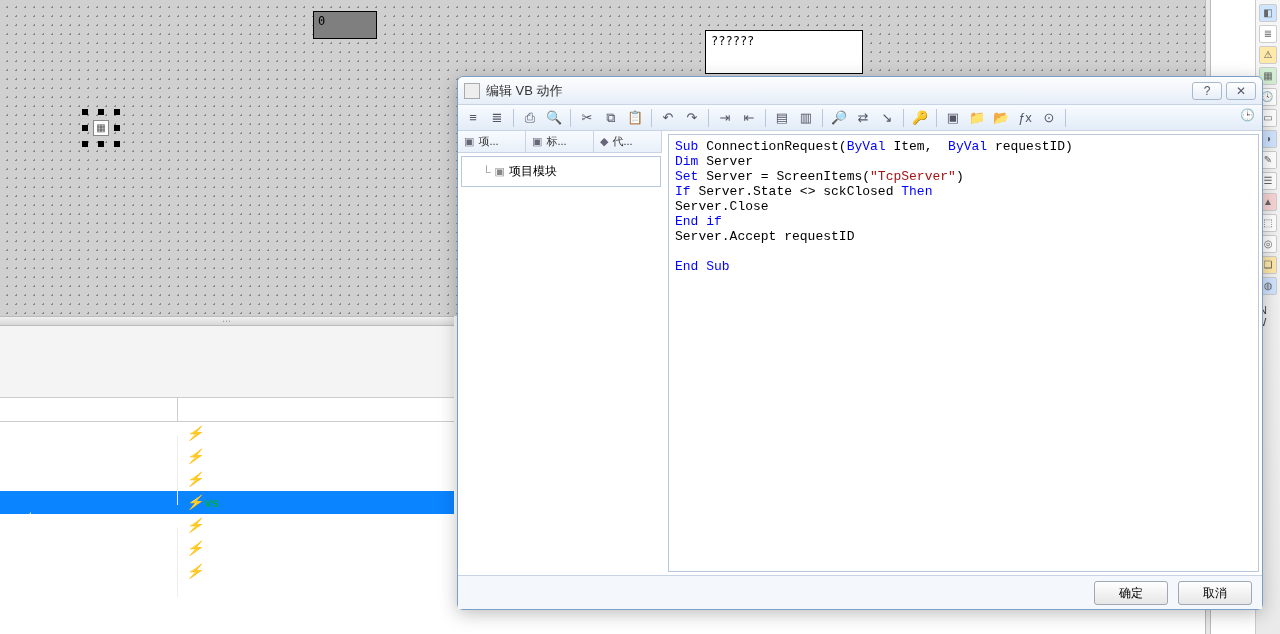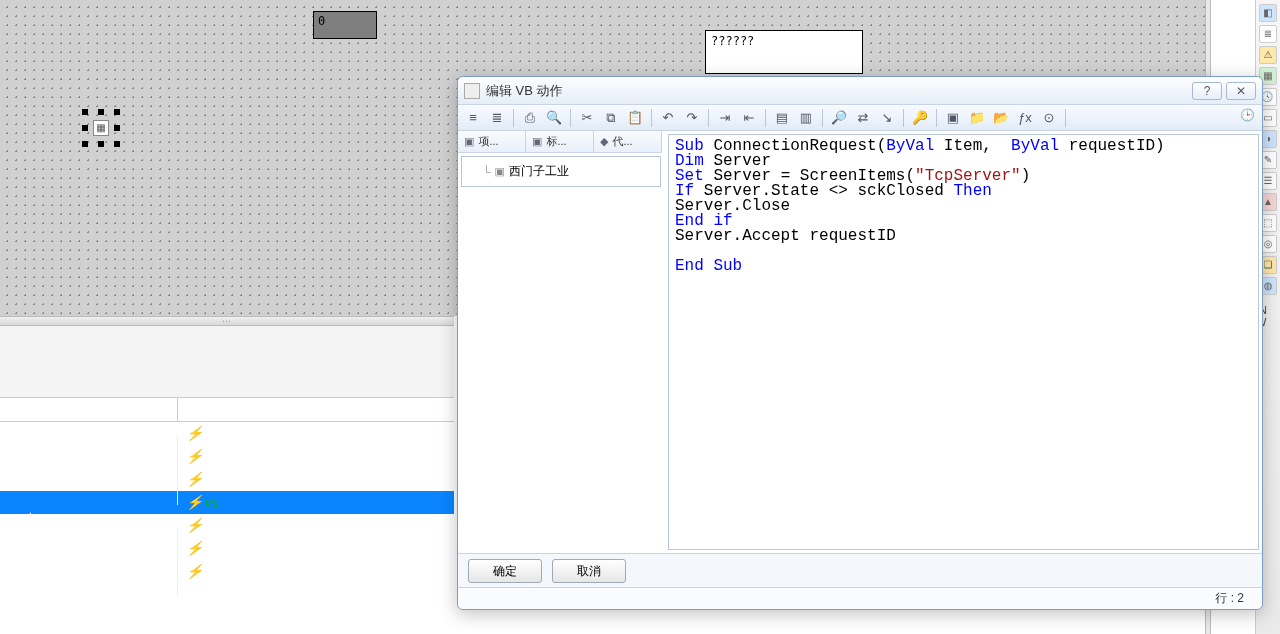--- a/index.html
+++ b/index.html
@@ -292,33 +292,34 @@
   width: 6px;
   cursor: col-resize;
 }
 .dialog .code-pane {
   flex: 1;
   margin: 3px 3px 3px 0;
   border: 1px solid #b8c8da;
   background: #fff;
   padding: 4px 6px;
   font-family: "Courier New", monospace;
-  font-size: 16px;
+  font-size: 13px;
   line-height: 15px;
   color: #000;
   white-space: pre;
   overflow: auto;
 }
 .kw { color: #0000ff; }
 .str { color: #a31515; }
 .dialog .footer {
   height: 34px;
   border-top: 1px solid #c8d4e4;
   display: flex;
   align-items: center;
+  justify-content: flex-end;
   padding: 0 10px;
   gap: 10px;
   background: #f4f7fb;
 }
 .dialog .footer .btn {
   min-width: 74px;
   height: 24px;
   border: 1px solid #a0a8b4;
   border-radius: 3px;
   background: linear-gradient(#fff,#e6e6e6);
@@ -499,35 +500,32 @@
           </div>
         <div class="tab">
             <span class="tab-ico">◆</span>
             <span>代...</span>
           </div>
       </div>
       <div class="tree-pane">
         <div class="tree-item">
           <span style="color:#999;">└</span>
           <span class="tree-ico">▣</span>
-          <span>西门子工业</span>
+          <span>项目模块</span>
         </div>
       </div>
     </div>
     <div class="vsplit"></div>
     <div class="code-pane"><span class="kw">Sub</span><span> ConnectionRequest(</span><span class="kw">ByVal</span><span> Item,  </span><span class="kw">ByVal</span><span> requestID)</span>
 <span class="kw">Dim</span><span> Server</span>
 <span class="kw">Set</span><span> Server = ScreenItems(</span><span class="str">"TcpServer"</span><span>)</span>
 <span class="kw">If</span><span> Server.State &lt;&gt; sckClosed </span><span class="kw">Then</span>
 <span>Server.Close</span>
 <span class="kw">End if</span>
 <span>Server.Accept requestID</span>
 
 <span class="kw">End Sub</span></div>
   </div>
   <div class="footer">
     <div class="btn">确定</div>
     <div class="btn">取消</div>
   </div>
-  <div class="status">
-    <span>行 :  2</span>
-  </div>
 </div>
 
 </body></html>

